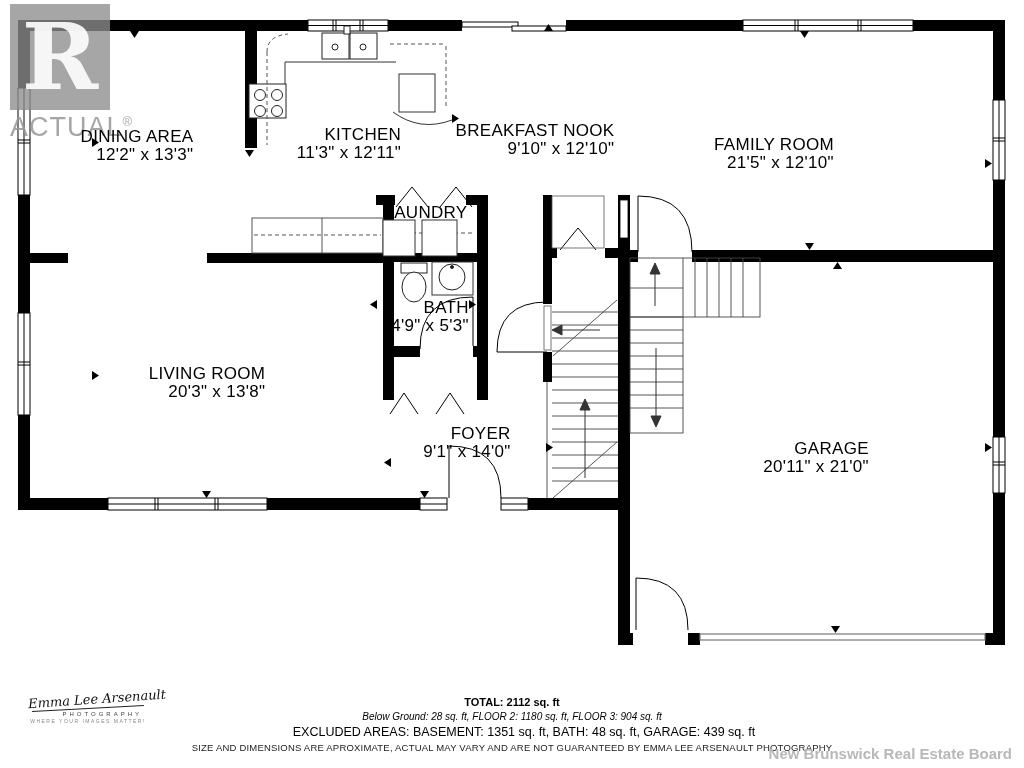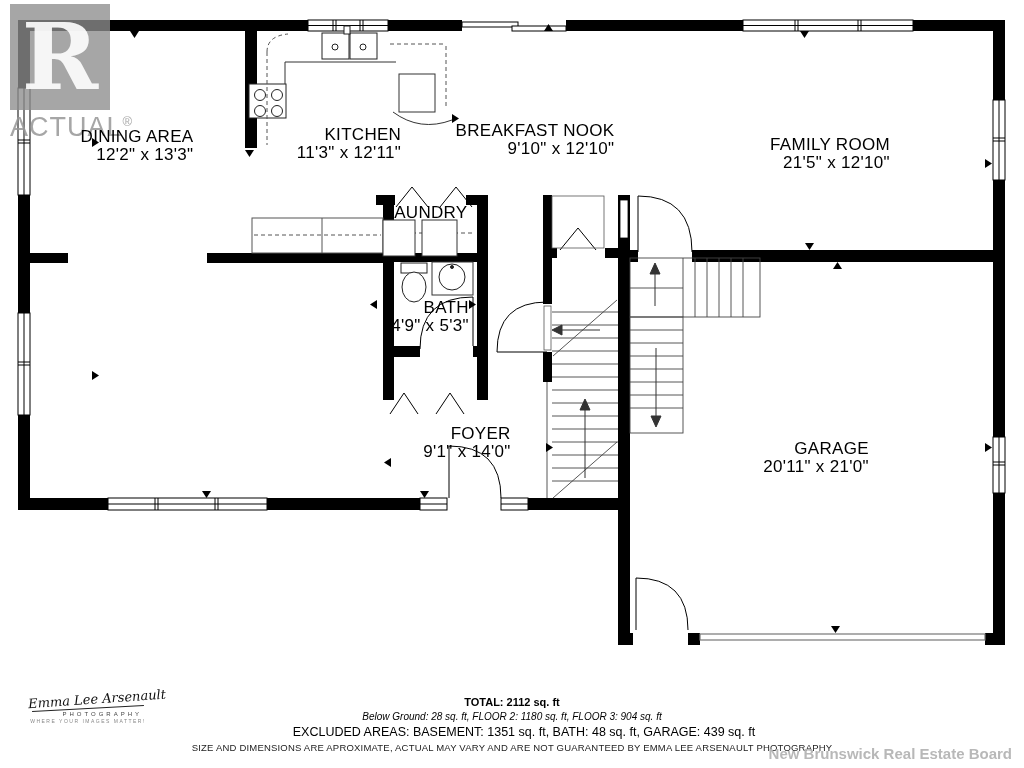--- a/index.html
+++ b/index.html
@@ -224,30 +224,34 @@
     <div>12'2" x 13'3"</div>
   </div>
   <div class="room-label" style="left:349px;top:144px">
     <div>KITCHEN</div>
     <div>11'3" x 12'11"</div>
   </div>
   <div class="room-label" style="left:535px;top:140px">
     <div>BREAKFAST NOOK</div>
     <div>9'10" x 12'10"</div>
   </div>
-  <div class="room-label" style="left:830px;top:154px">
+  <div class="room-label" style="left:774px;top:154px">
     <div>FAMILY ROOM</div>
     <div>21'5" x 12'10"</div>
   </div>
   <div class="room-label" style="left:426px;top:213px">
     <div>LAUNDRY</div>
   </div>
   <div class="room-label" style="left:430px;top:317px">
     <div>BATH</div>
     <div>4'9" x 5'3"</div>
+  </div>
+  <div class="room-label" style="left:207px;top:383px">
+    <div>LIVING ROOM</div>
+    <div>20'3" x 13'8"</div>
   </div>
   <div class="room-label" style="left:467px;top:443px">
     <div>FOYER</div>
     <div>9'1" x 14'0"</div>
   </div>
   <div class="room-label" style="left:816px;top:458px">
     <div>GARAGE</div>
     <div>20'11" x 21'0"</div>
   </div>
 

